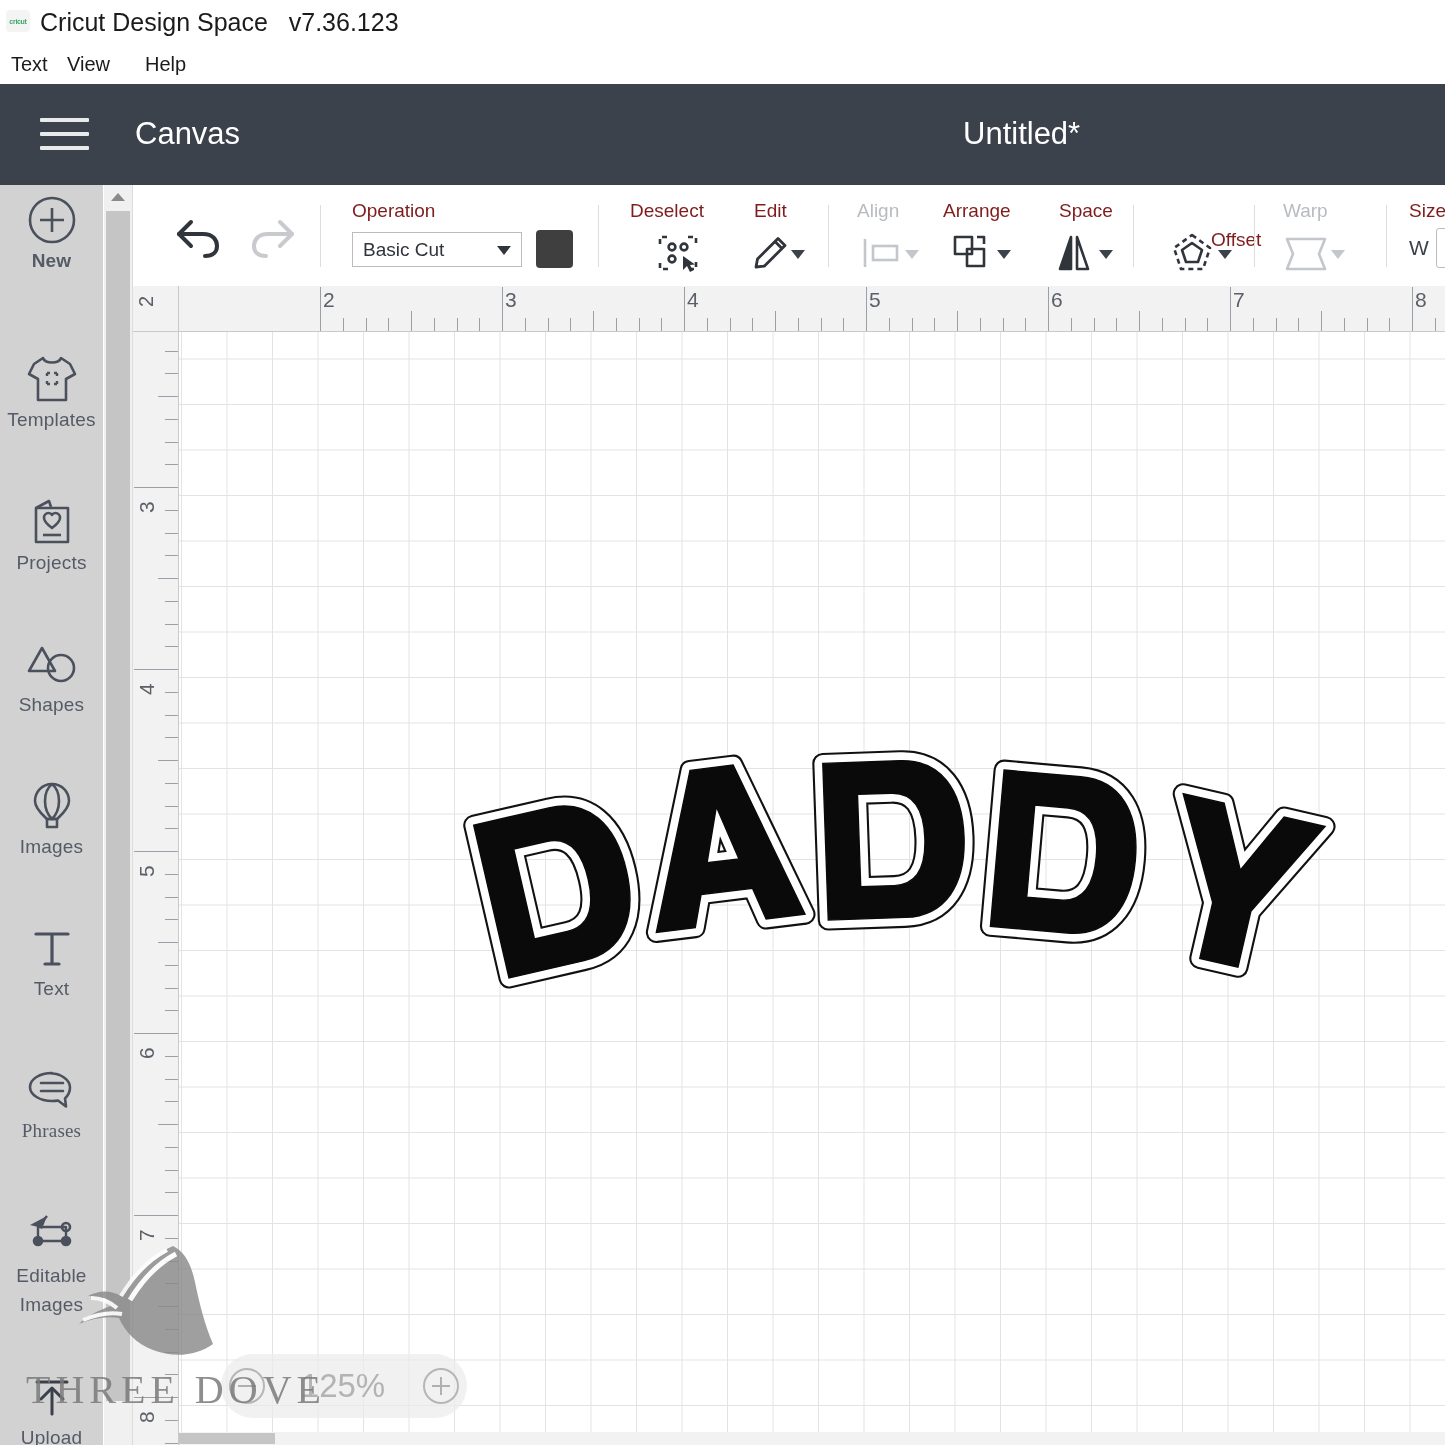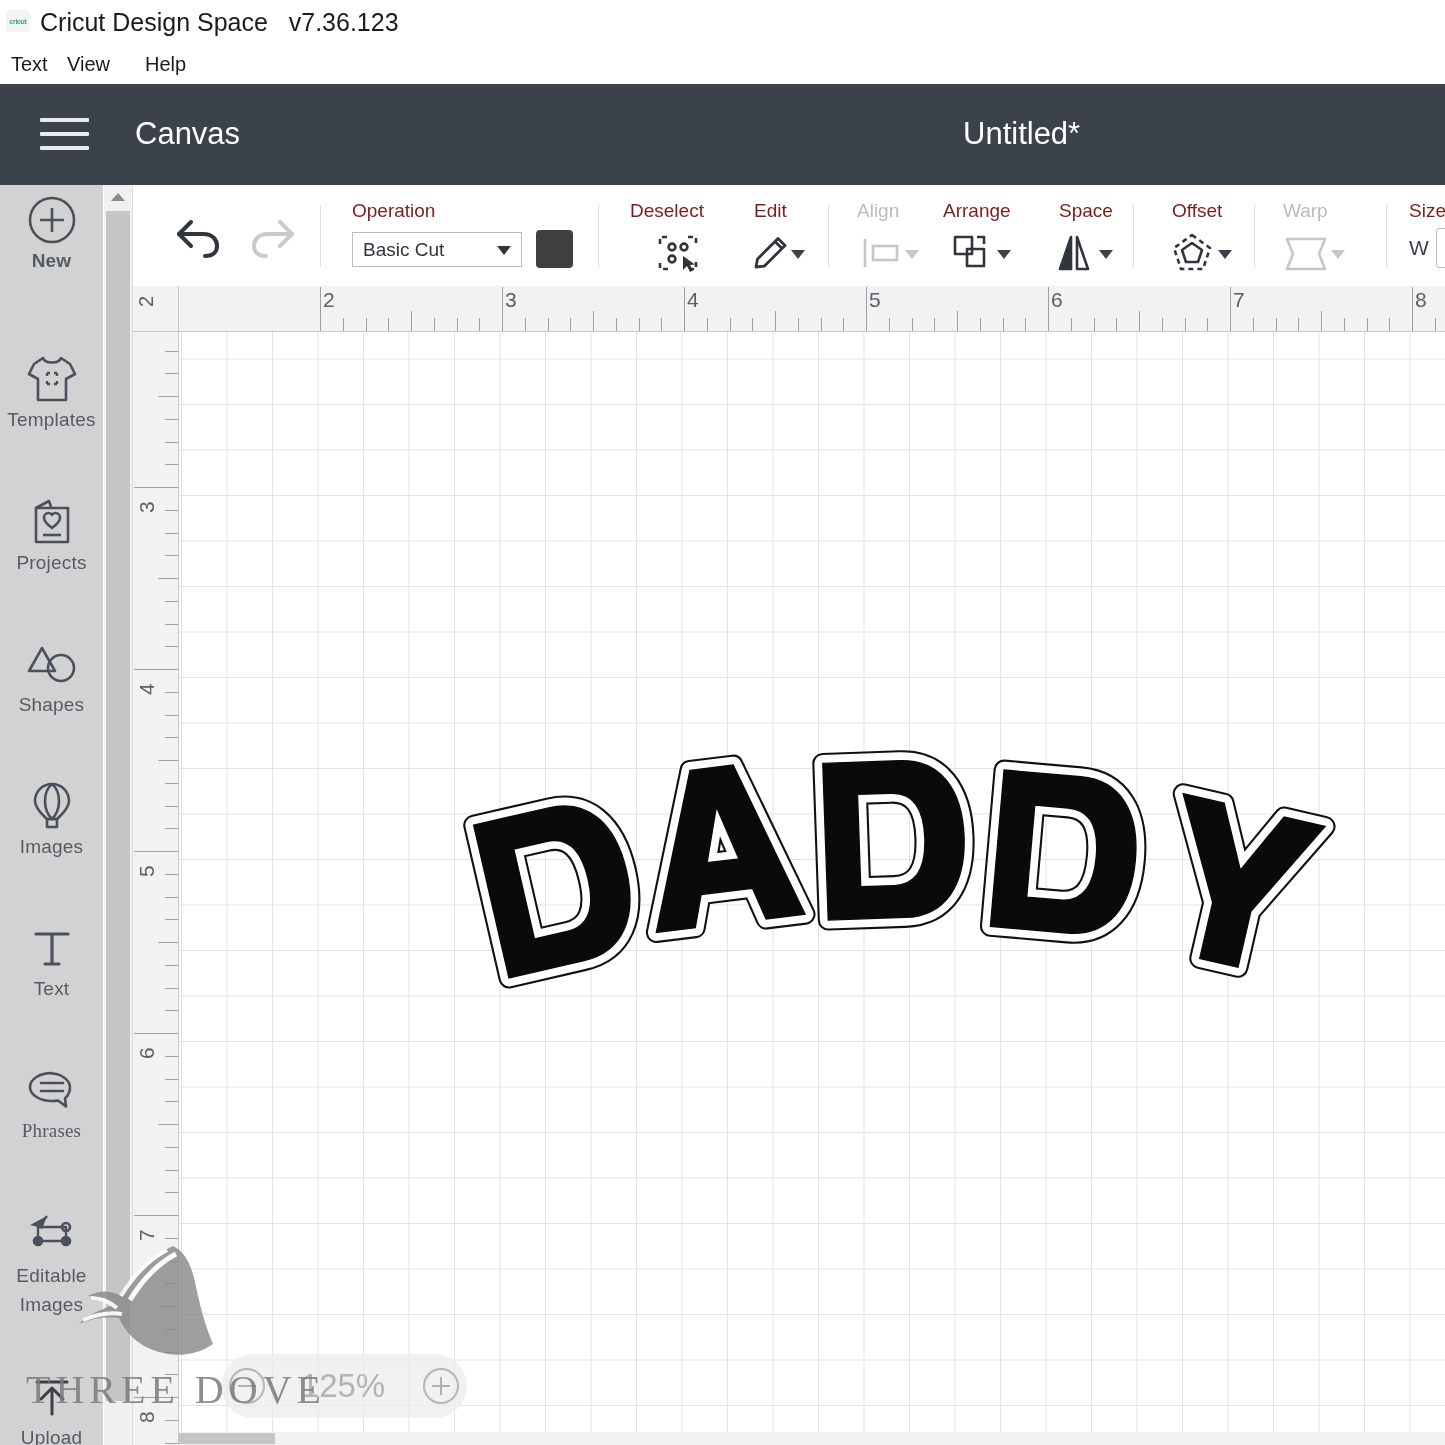--- a/index.html
+++ b/index.html
@@ -346,21 +346,21 @@
         <path d="M19 5 L19 37 L8 37 Z" fill="#30343b"></path>
         <path d="M25 5 L25 37 L36 37 Z"></path>
       </svg>
     </div>
     <div class="tb-ico" style="left:966px;top:60px;">
       <span class="caret"></span>
     </div>
 
     <div class="tb-sep" style="left:1000px;"></div>
 
-    <div class="tb-lab" style="left:1039px;">Offset</div>
+    <div class="tb-lab" style="left:1078px;margin-top:29px;">Offset</div>
     <div class="tb-ico" style="left:1038px;top:47px;">
       <svg width="44" height="42" viewBox="0 0 44 42" fill="none" stroke="#30343b" stroke-width="2.6" stroke-linejoin="round">
         <path d="M21 3 L39 16 L32 37 L10 37 L3 16 Z" stroke-dasharray="5 4"></path>
         <path d="M21 11 L31 18 L27 30 L15 30 L11 18 Z"></path>
       </svg>
     </div>
     <div class="tb-ico" style="left:1085px;top:60px;">
       <span class="caret"></span>
     </div>
 

